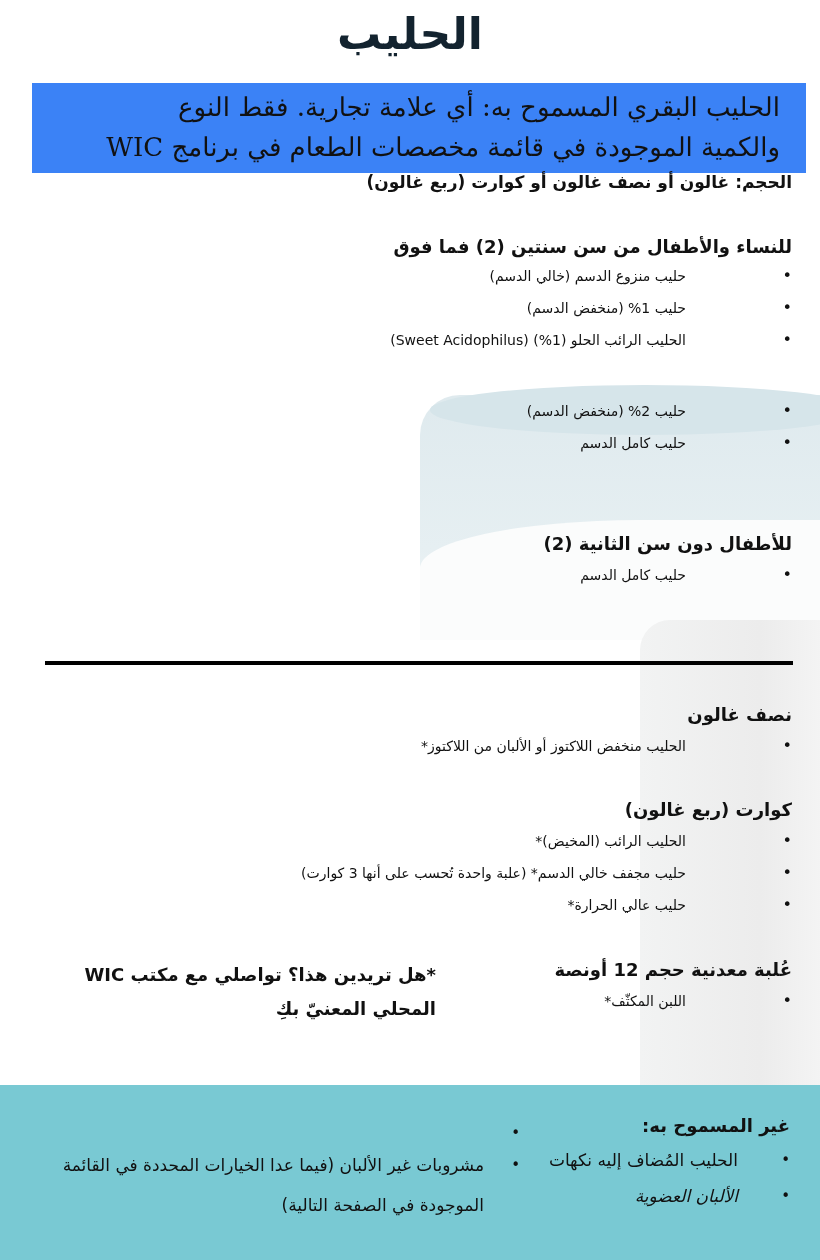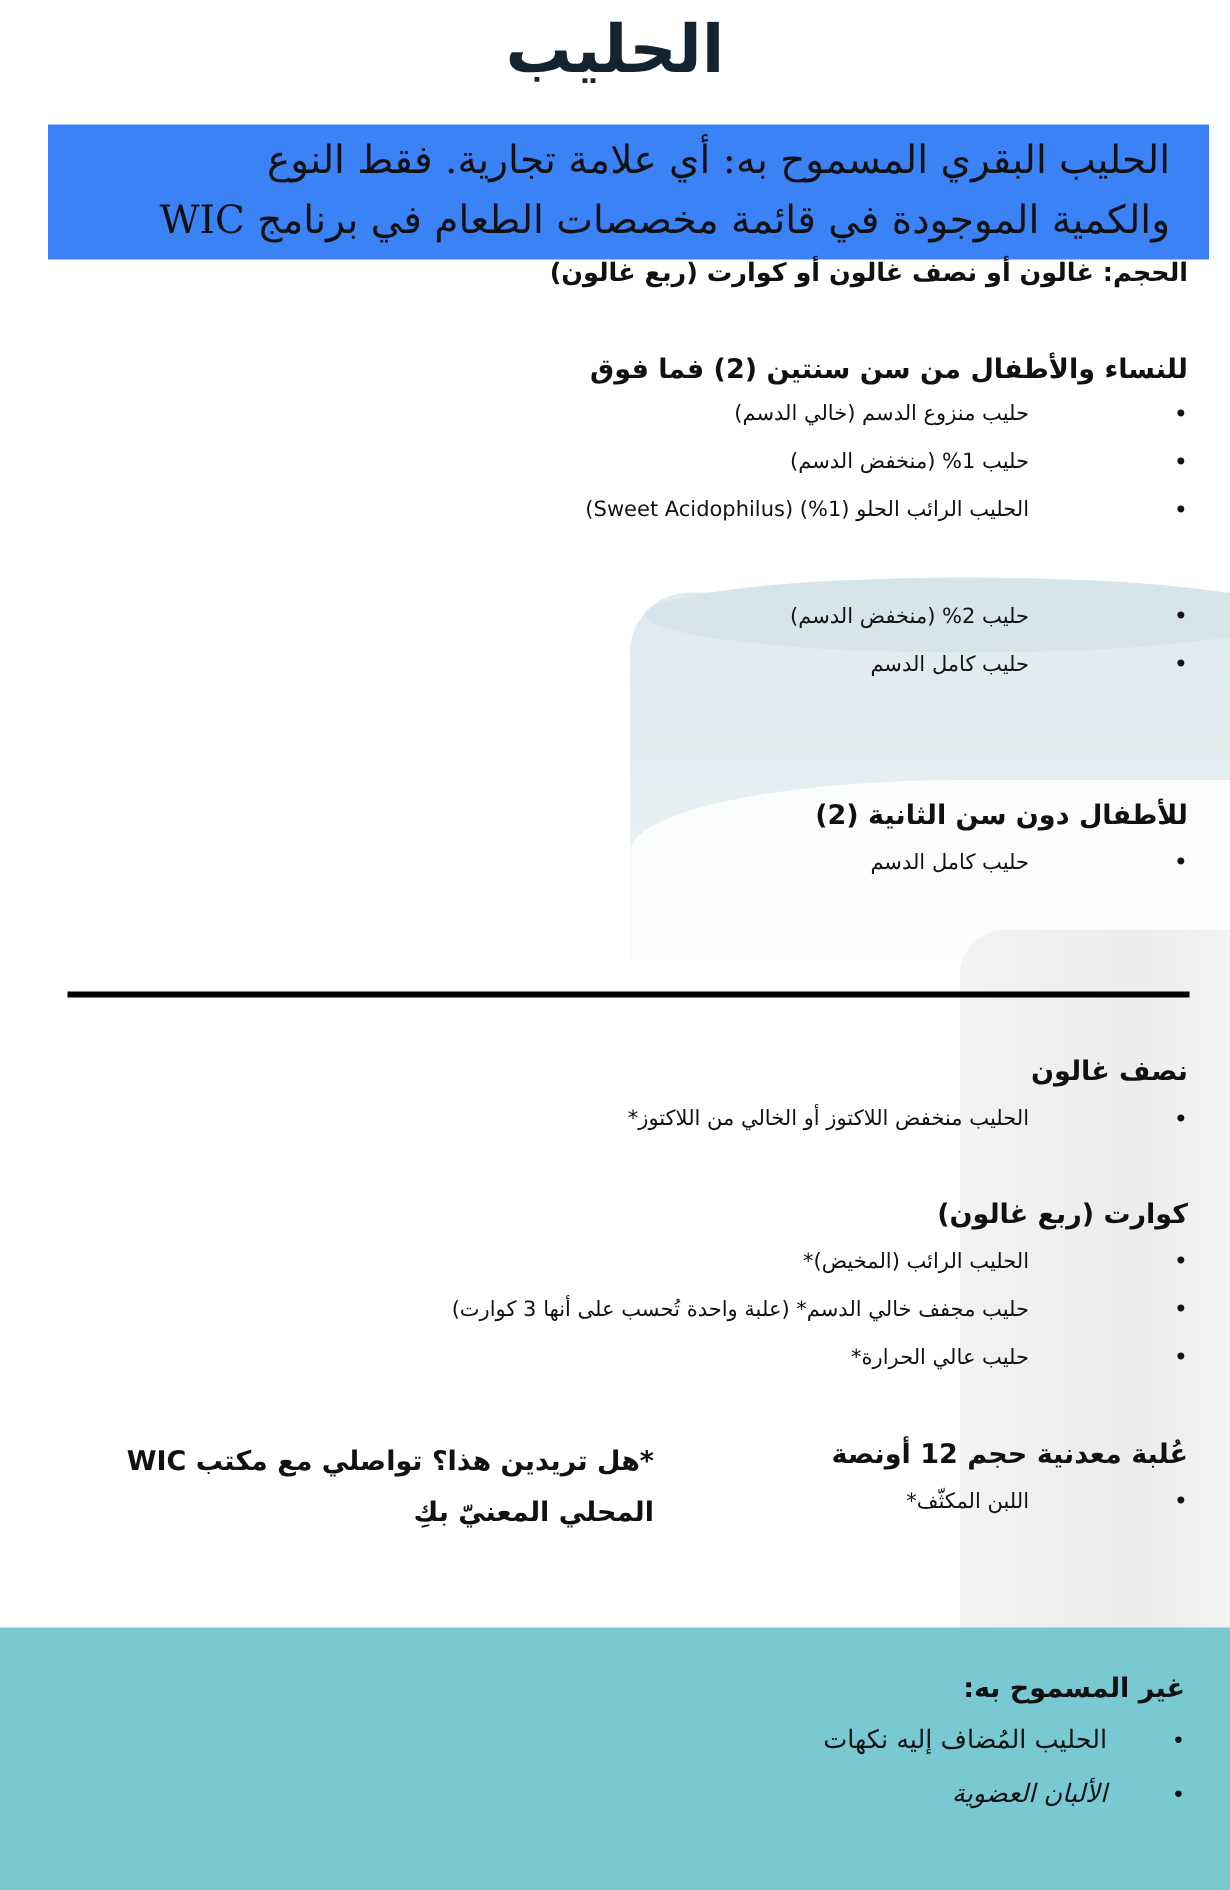--- a/index.html
+++ b/index.html
@@ -119,21 +119,21 @@
   <ul class="items">
     <li>حليب كامل الدسم</li>
   </ul>
 </div>
 
 <div class="divider"></div>
 
 <div class="section" style="right:28px; top:700px;">
   <div class="sec-title">نصف غالون</div>
   <ul class="items">
-    <li>الحليب منخفض اللاكتوز أو الخالي من اللاكتوز*</li>
+    <li>الحليب منخفض اللاكتوز أو الألبان من اللاكتوز*</li>
   </ul>
 </div>
 
 <div class="section" style="right:28px; top:795px;">
   <div class="sec-title">كوارت (ربع غالون)</div>
   <ul class="items">
     <li>الحليب الرائب (المخيض)*</li>
     <li>حليب مجفف خالي الدسم* (علبة واحدة تُحسب على أنها 3 كوارت)</li>
     <li>حليب عالي الحرارة*</li>
   </ul>
@@ -152,13 +152,19 @@
 </div>
 
 <div class="not-allowed">
   <div class="na-title">غير المسموح به:</div>
   <div class="na-col na-right">
     <ul>
       <li>الحليب المُضاف إليه نكهات</li>
       <li style="margin-top:6px;font-style:italic;">الألبان العضوية</li>
     </ul>
   </div>
+  <div class="na-col na-left">
+    <ul>
+      <li style="height:32px;"></li>
+      <li>مشروبات غير الألبان (فيما عدا الخيارات المحددة في القائمة الموجودة في الصفحة التالية)</li>
+    </ul>
+  </div>
 </div>
 
 </body></html>

